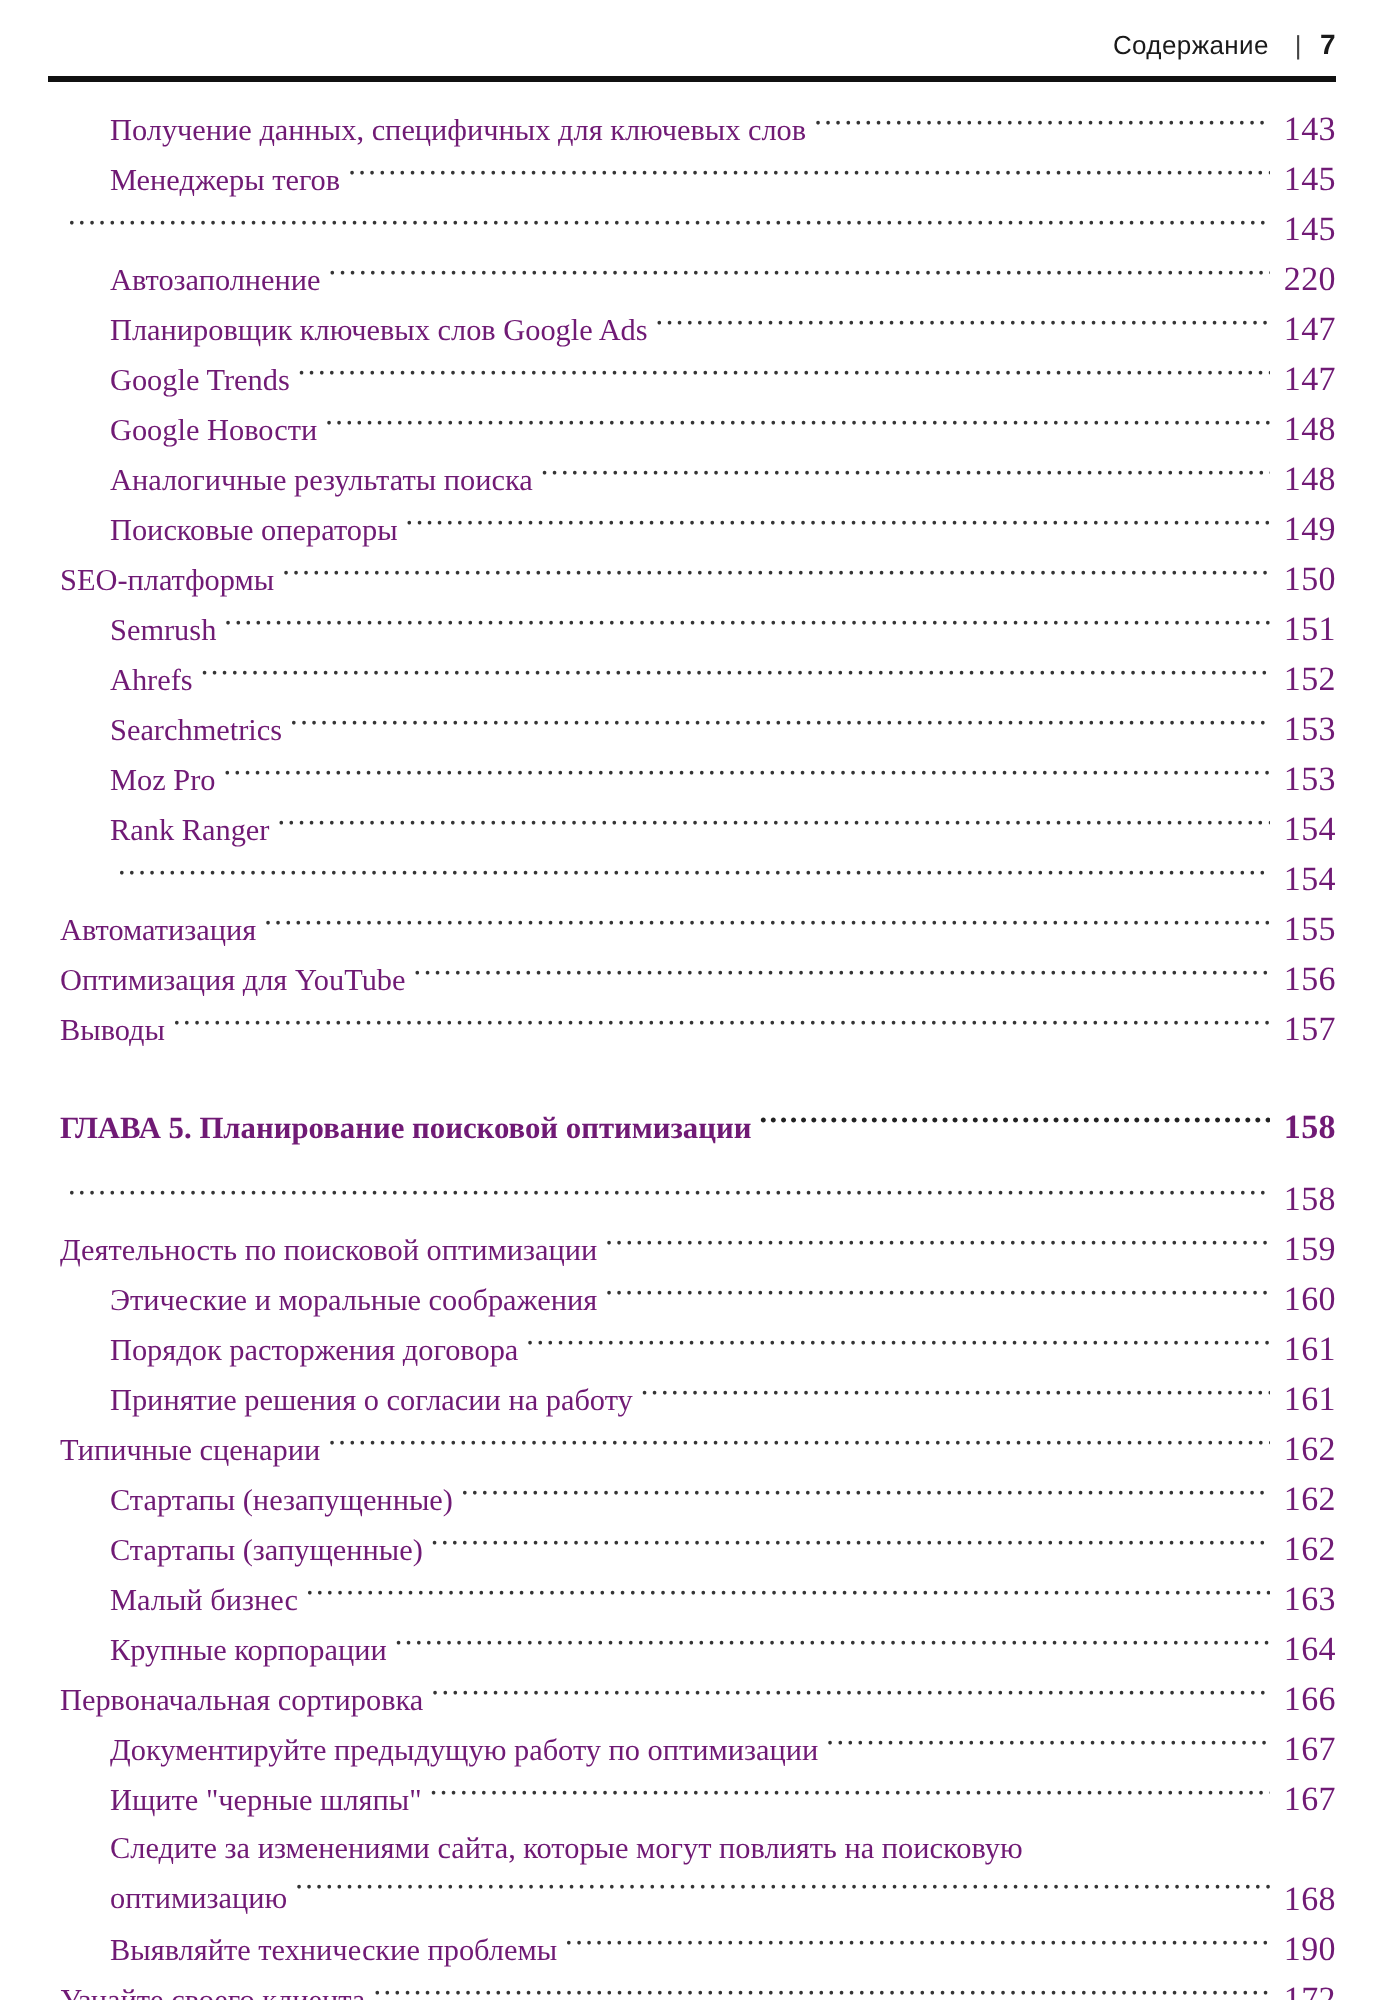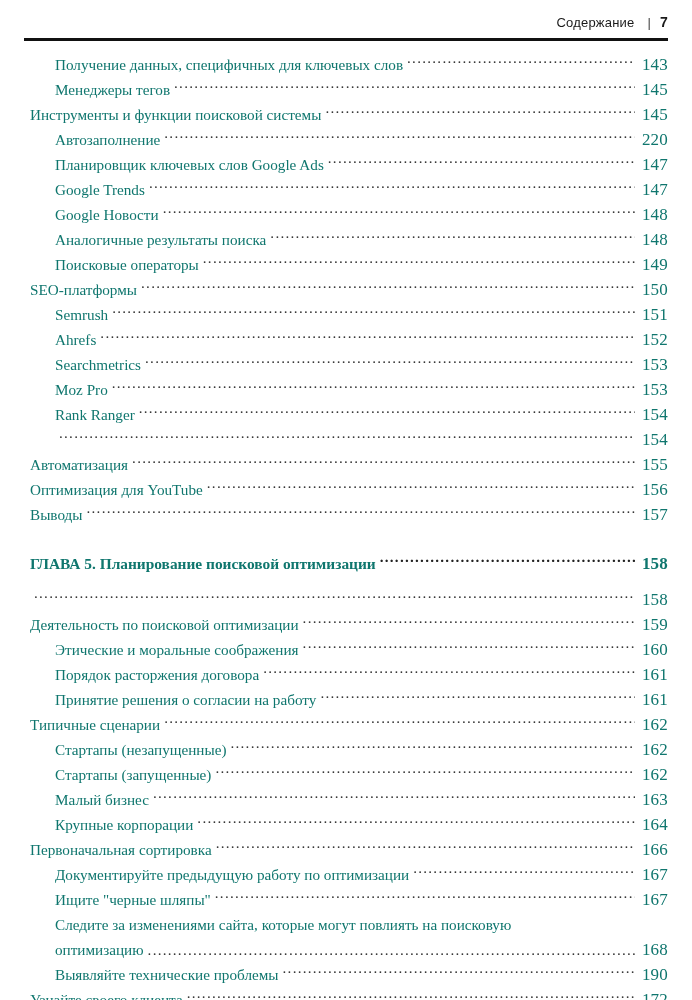--- a/index.html
+++ b/index.html
@@ -67,38 +67,38 @@
     width: 692px;
   }
 
   .entry {
     position: relative;
     display: flex;
     align-items: baseline;
     font-size: 15.2px;
     line-height: 25px;
     height: 25px;
-    color: #0f766e;
+    color: #701a75;
     white-space: nowrap;
   }
 
   
   .entry.wrap {
     display: block;
     height: auto;
     white-space: normal;
   }
   .entry.wrap .wrap-first {
     display: block;
     height: 25px;
     line-height: 25px;
   }
   .entry.wrap .wrap-second {
     display: flex;
-    align-items: flex-end;
+    align-items: flex-start;
     height: 25px;
     line-height: 25px;
     white-space: nowrap;
   }
 
   
   .lvl1 { padding-left: 30px; padding-right: 24px; }
   .lvl2 { padding-left: 55px; padding-right: 24px; }
 
   .title { flex: 0 0 auto; }
@@ -162,21 +162,20 @@
         <span class="title">Получение данных, специфичных для ключевых слов</span>
         <span class="leader"></span>
         <span class="pageno">143</span>
       </div>
       <div class="entry lvl2">
         <span class="title">Менеджеры тегов</span>
         <span class="leader"></span>
         <span class="pageno">145</span>
       </div>
       <div class="entry lvl1">
-        <span class="title">Инструменты и функции поисковой системы</span>
         <span class="leader"></span>
         <span class="pageno">145</span>
       </div>
       <div class="entry lvl2">
         <span class="title">Автозаполнение</span>
         <span class="leader"></span>
         <span class="pageno">220</span>
       </div>
       <div class="entry lvl2">
         <span class="title">Планировщик ключевых слов Google Ads</span>

